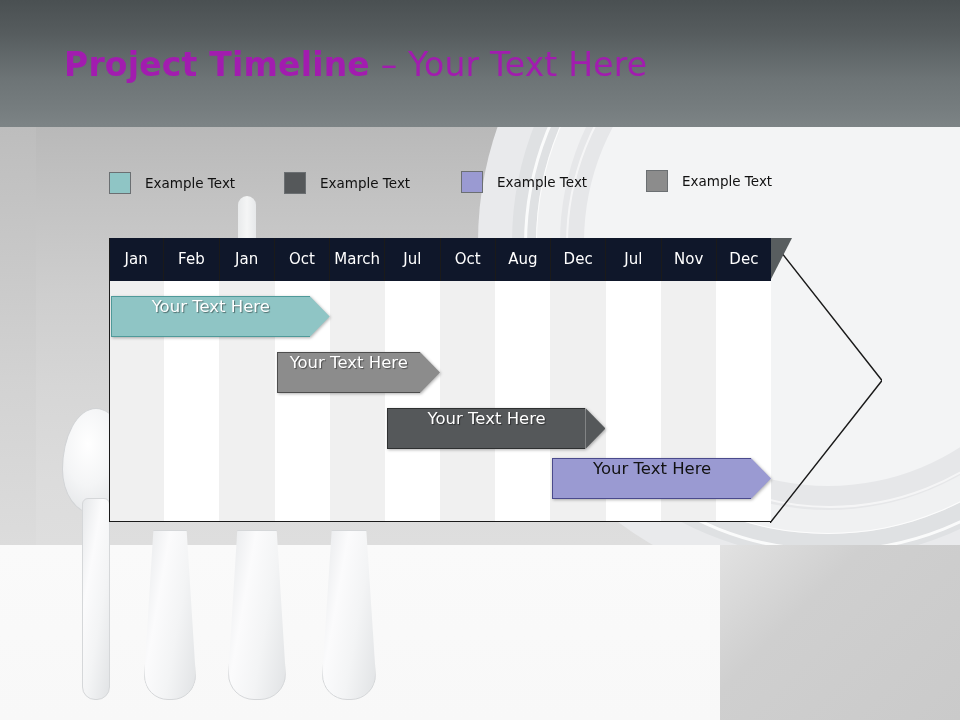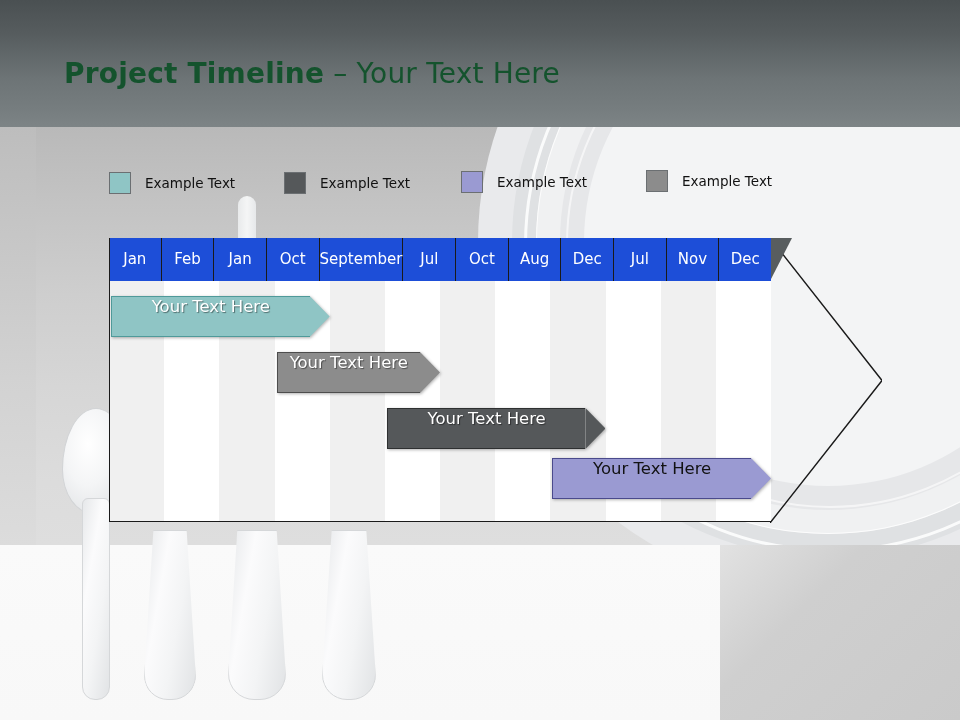--- a/index.html
+++ b/index.html
@@ -69,22 +69,22 @@
     background:linear-gradient(90deg,#eceeef,#fafbfb,#eaecee);
     border-radius:9px 9px 0 0;opacity:.9;
   }
 
   
   .titlebar{
     position:absolute;left:0;top:0;width:960px;height:127px;
     background:linear-gradient(180deg,#4a5052 0%,#565c5e 26%,#6d7476 62%,#767d7f 86%,#7d8486 100%);
   }
   .title{
-    position:absolute;left:64px;top:57px;
-    font-size:28px;color:#14532d;letter-spacing:.2px;white-space:nowrap;
+    position:absolute;left:64px;top:45px;
+    font-size:33px;color:#a21caf;letter-spacing:.2px;white-space:nowrap;
   }
   .title .strong{font-weight:bold;}
   .title .light{font-weight:normal;}
 
   
   .legend{position:absolute;left:109px;top:168px;width:760px;height:30px;}
   .legend-item{position:absolute;display:flex;align-items:center;}
   .swatch{width:22px;height:22px;border:1px solid #6b6f72;box-sizing:border-box;}
   .legend-label{
     margin-left:14px;font-size:13.5px;font-weight:normal;color:#111;white-space:nowrap;
@@ -95,21 +95,21 @@
   .li3{left:537px;top:2px;}
 
   
   .chart{position:absolute;left:109px;top:238px;width:662px;height:285px;}
   .arrowhead{
     position:absolute;left:770px;top:238px;width:112px;height:285px;
     pointer-events:none;
   }
   .thead{
     position:absolute;left:0;top:0;width:662px;height:43px;
-    background:#1d4ed8;display:flex;
+    background:#0f172a;display:flex;
   }
   .th{
     flex:1 1 0;height:43px;line-height:43px;text-align:center;
     color:#ffffff;font-size:15px;
     border-right:1px solid #1a1a1a;box-sizing:border-box;
   }
   .th:last-child{border-right:none;}
   .head-tri{
     position:absolute;left:770px;top:238px;width:0;height:0;
     border-top:43px solid #585d5f;border-right:22px solid transparent;
@@ -198,21 +198,21 @@
     <polygon points="0,0 112,142.5 0,285" fill="none" stroke="#1a1a1a" stroke-width="1.4"></polygon>
   </svg>
   <div class="head-tri"></div>
 
   <div class="chart">
     <div class="thead">
         <div class="th">Jan</div>
         <div class="th">Feb</div>
         <div class="th">Jan</div>
         <div class="th">Oct</div>
-        <div class="th">September</div>
+        <div class="th">March</div>
         <div class="th">Jul</div>
         <div class="th">Oct</div>
         <div class="th">Aug</div>
         <div class="th">Dec</div>
         <div class="th">Jul</div>
         <div class="th">Nov</div>
         <div class="th">Dec</div>
       </div>
     <div class="tbody">
         <div class="td alt"></div>

